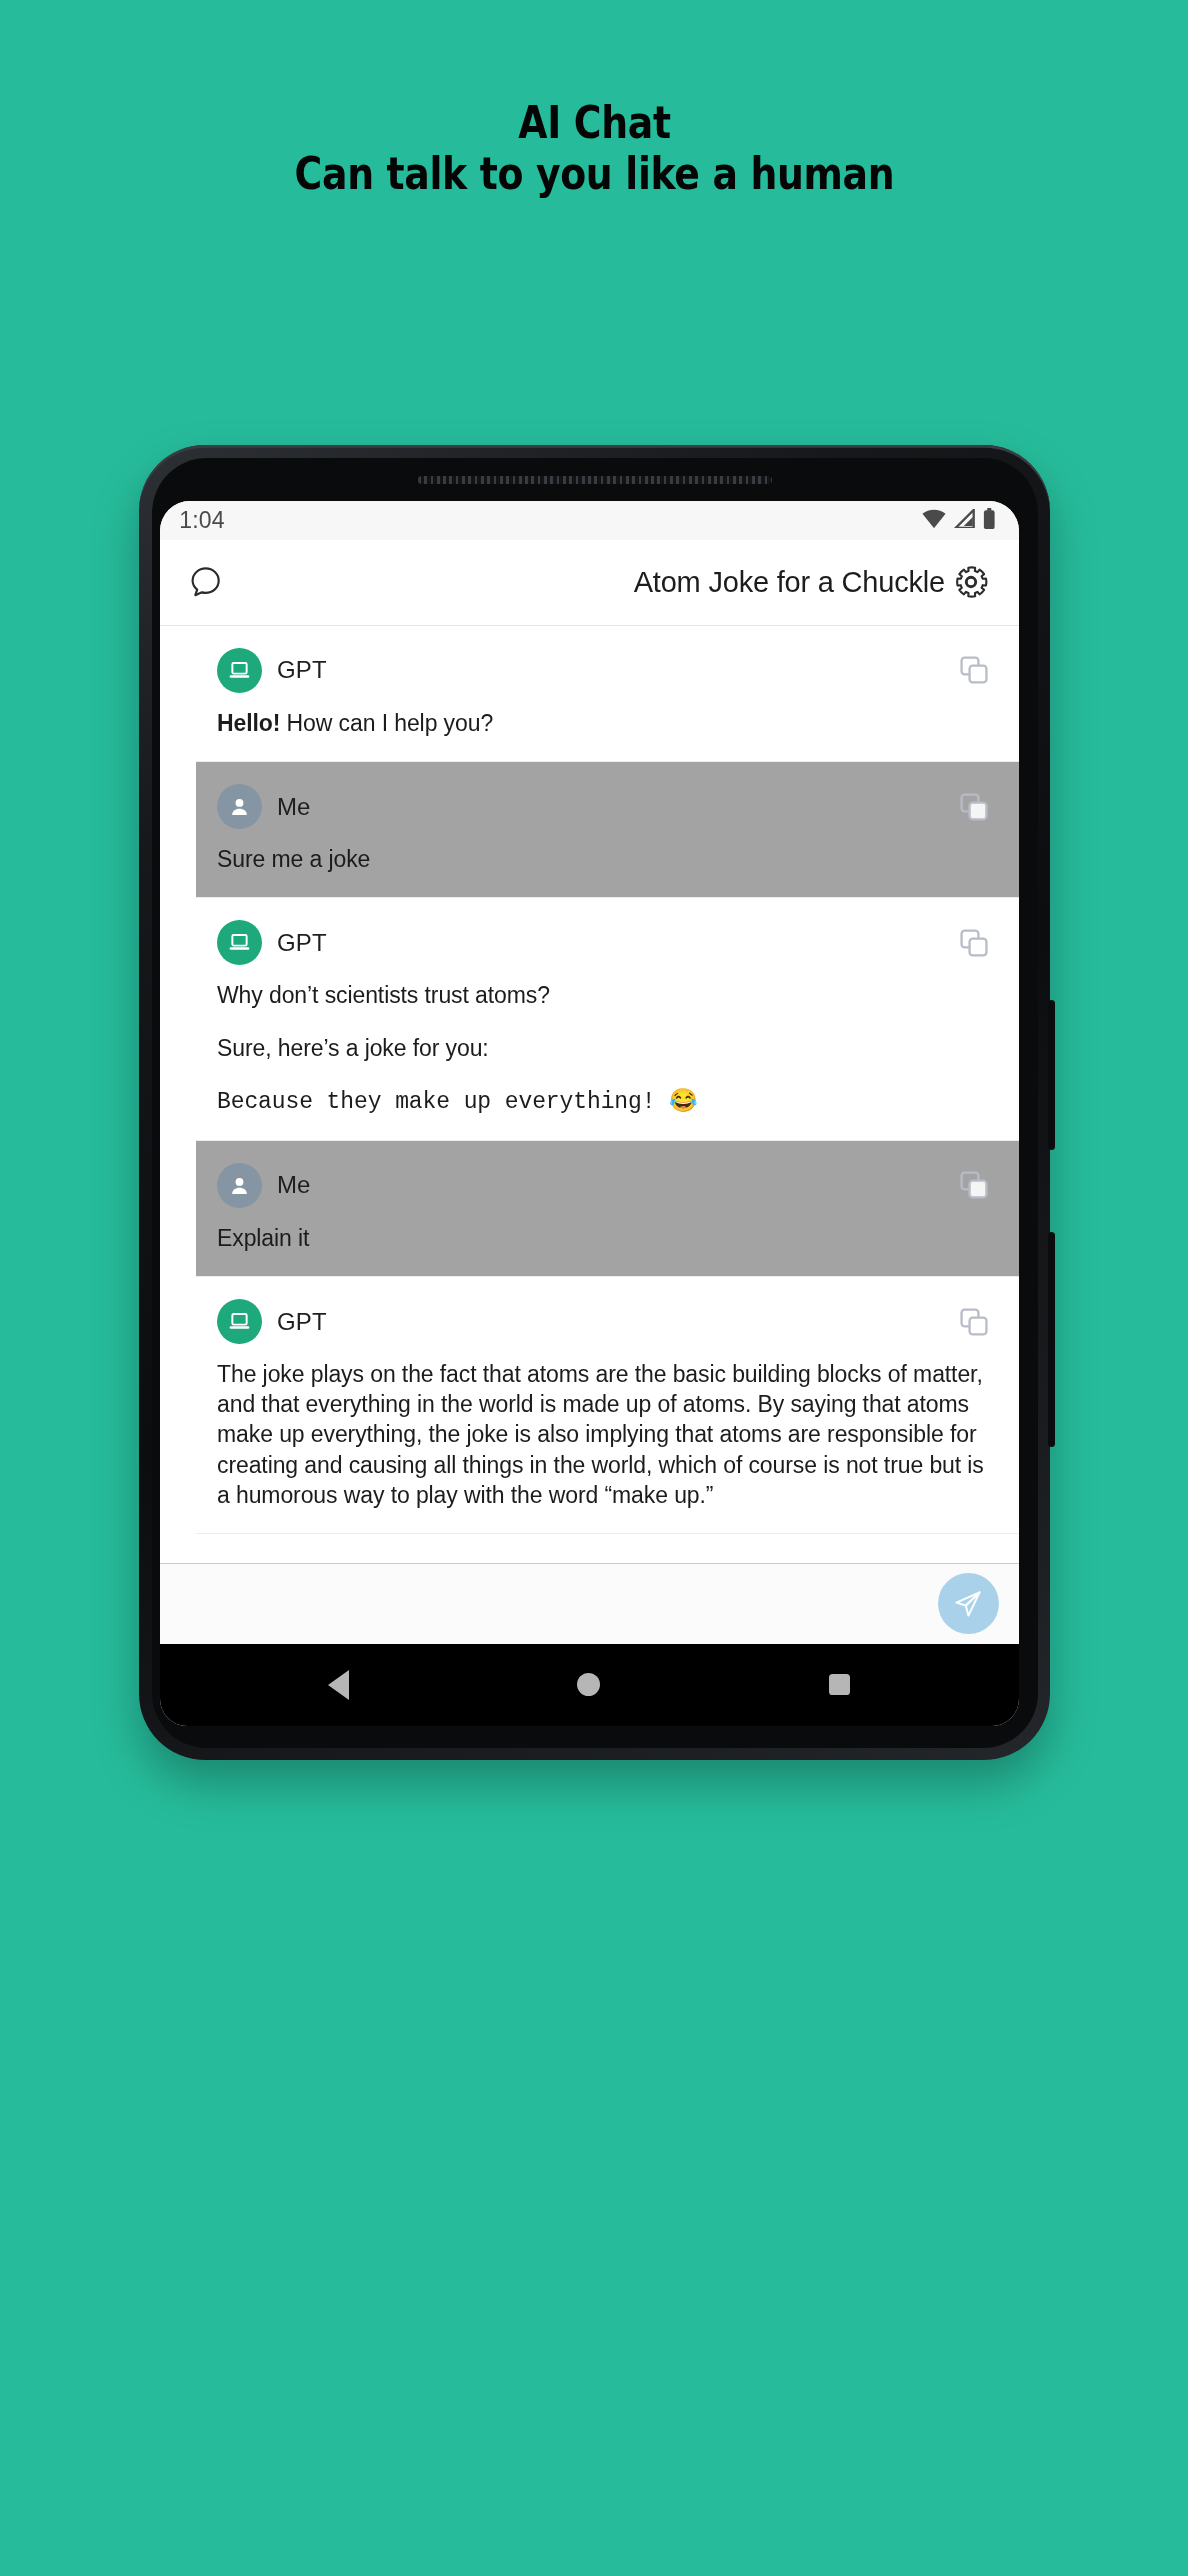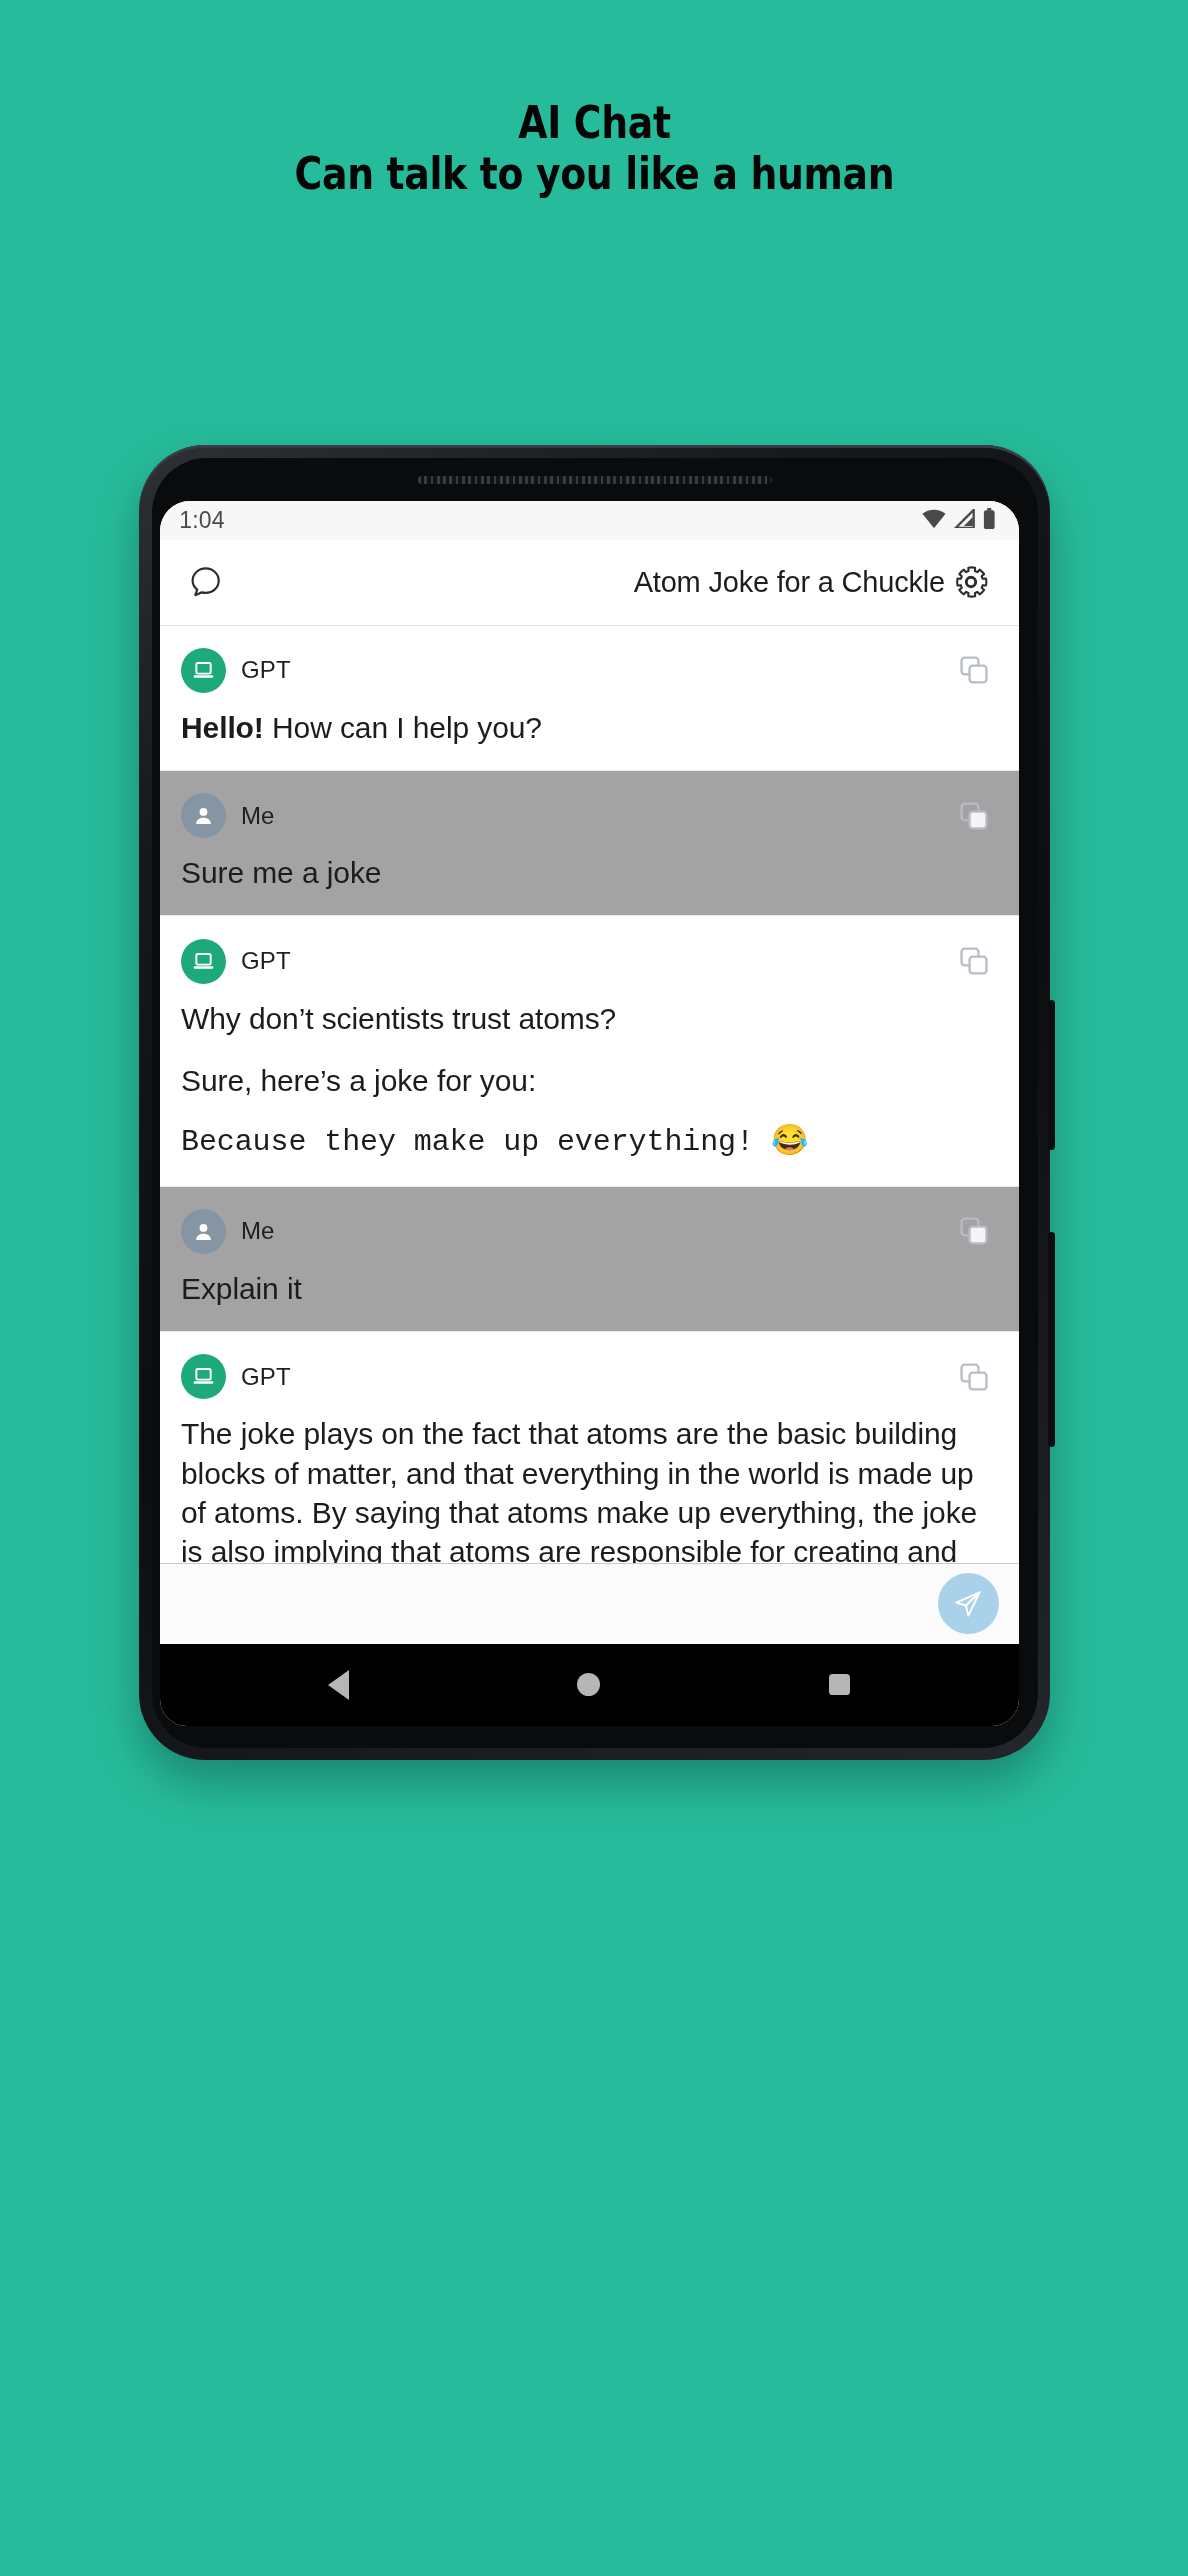--- a/index.html
+++ b/index.html
@@ -135,20 +135,21 @@
     width: 52px; height: 52px;
     display: flex; align-items: center; justify-content: center;
     flex: 0 0 52px;
   }
 
   
   .msg-list {
     flex: 1 1 auto;
     overflow: hidden;
     background: #ffffff;
+    padding-left: 36px;
   }
   .msg {
     padding: 19.7px 21.5px 23px 21.5px;
     border-bottom: 0.9px solid #ececec;
   }
   .msg.gpt { background: #ffffff; }
   .msg.me  { background: #a3a3a3; }
 
   .msg-head {
     display: flex;
@@ -171,21 +172,21 @@
   }
   .copy-btn {
     margin-left: auto;
     width: 47px; height: 47px;
     display: flex; align-items: center; justify-content: center;
     flex: 0 0 47px;
   }
 
   .msg-body {
     margin-top: 12.5px;
-    font-size: 30px;
+    font-size: 23px;
     line-height: 1.31;
     color: #1c1c1c;
     letter-spacing: -0.1px;
   }
   .msg-body p + p { margin-top: 23px; }
   .msg-body b { font-weight: bold; }
   .emoji { font-family: Liberation Mono, monospace; }
 
   
   .composer {

